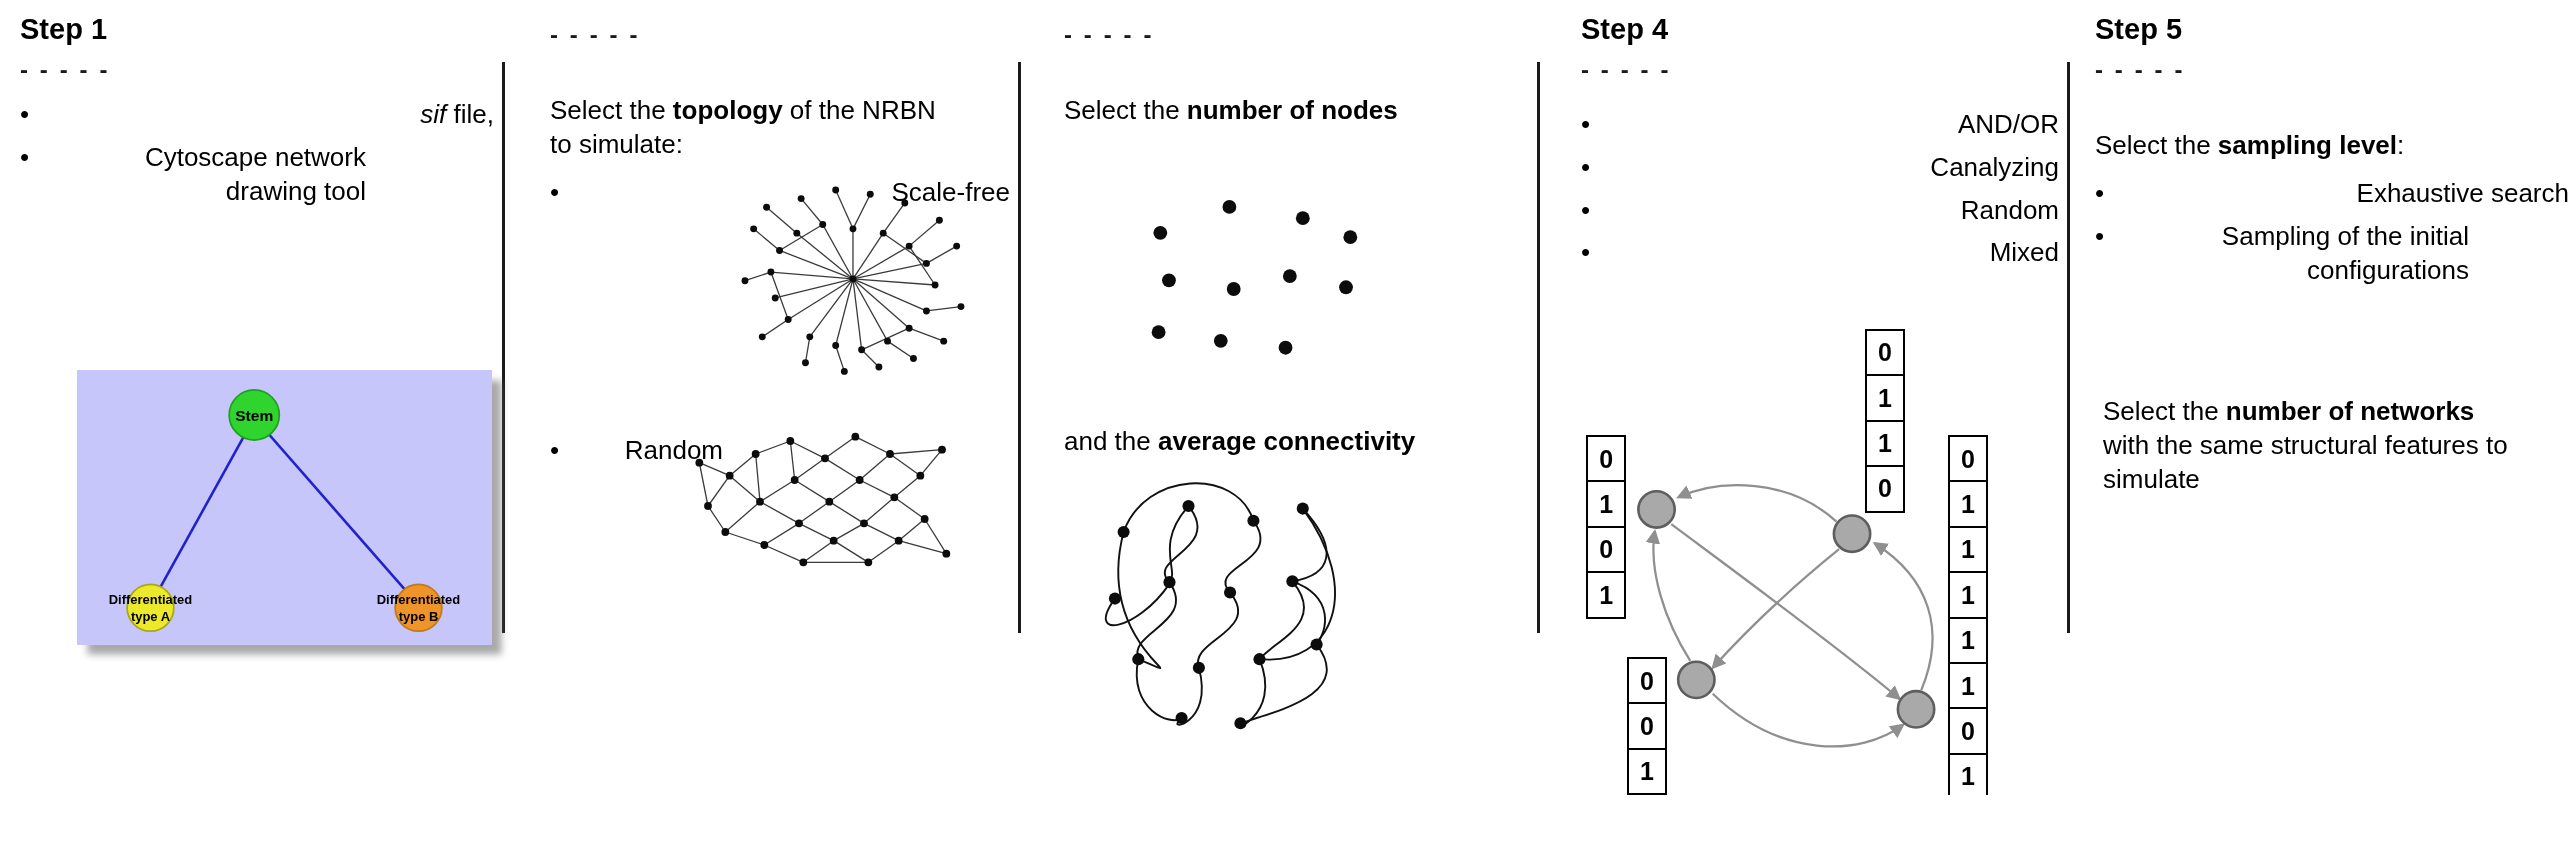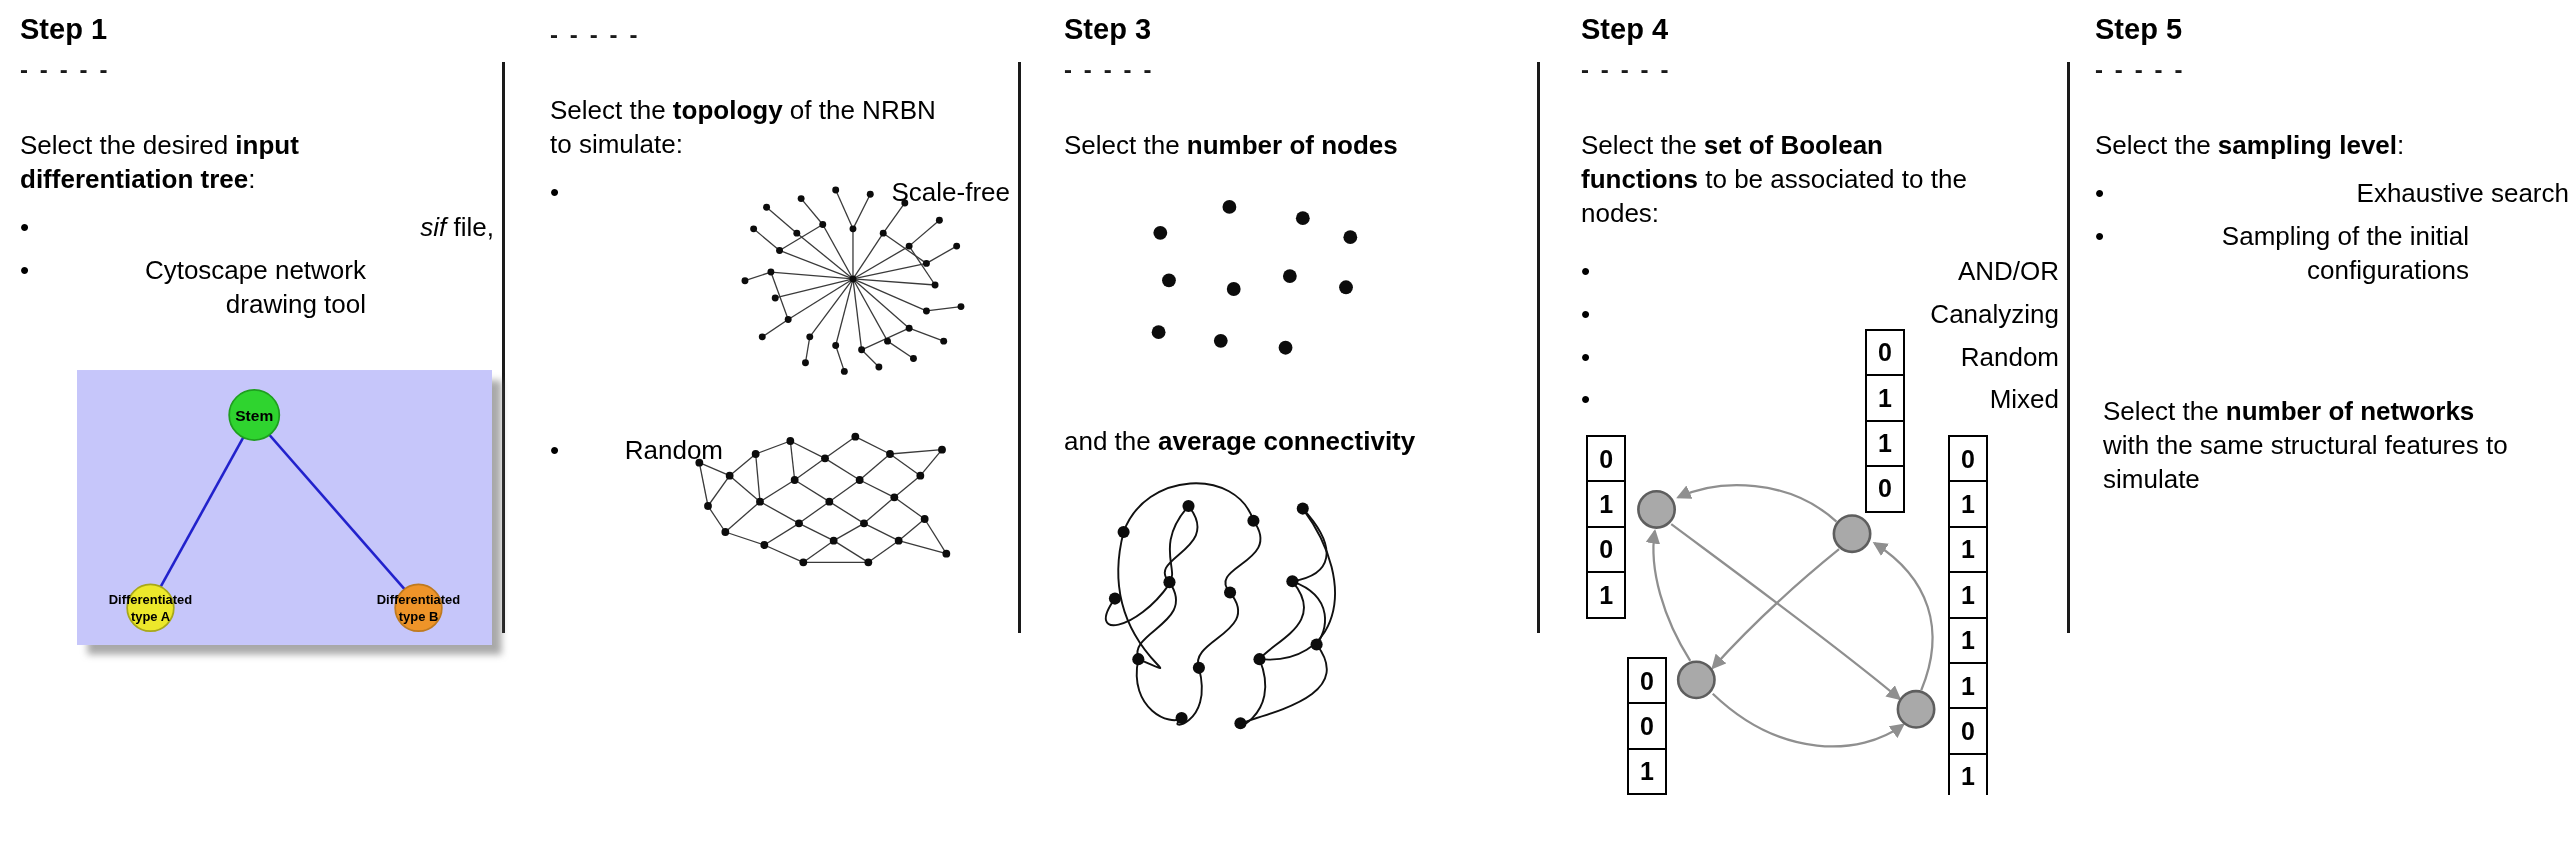--- a/index.html
+++ b/index.html
@@ -40,21 +40,20 @@
 <div class="figure">
 
   <div class="divider" style="left:502px"></div>
   <div class="divider" style="left:1018px"></div>
   <div class="divider" style="left:1537px"></div>
   <div class="divider" style="left:2067px"></div>
 
   <section class="col" style="left:20px;width:474px;height:831px">
     <h2 class="step-title">Step 1</h2>
     <div class="dashes">- - - - -</div>
-    <p class="intro" style="width:372px"><span>Select the desired </span><span class="bold">input differentiation tree</span><span>:</span></p>
     <div class="bullets">
       <div class="bullet">
         <span class="mk">•</span>
         <span class="bt"><span class="italic">sif</span><span> file,</span></span>
       </div>
       <div class="bullet">
         <span class="mk">•</span>
         <span class="bt" style="max-width:303px">Cytoscape network drawing tool</span>
       </div>
     </div>
@@ -228,21 +227,20 @@
         <circle cx="250" cy="160" r="4.5" fill="#0c0c0c"></circle>
         <circle cx="275" cy="85" r="4.5" fill="#0c0c0c"></circle>
         <circle cx="280" cy="135" r="4.5" fill="#0c0c0c"></circle>
         <circle cx="300" cy="55" r="4.5" fill="#0c0c0c"></circle>
         <circle cx="305" cy="175" r="4.5" fill="#0c0c0c"></circle>
         <circle cx="20" cy="70" r="4.5" fill="#0c0c0c"></circle>
       </svg>
   </section>
 
   <section class="col" style="left:1064px;width:466px;height:831px">
-    <h2 class="step-title">Step 3</h2>
     <div class="dashes">- - - - -</div>
     <p class="intro" style="width:424px"><span>Select the </span><span class="bold">number of nodes</span></p>
     <svg id="dots-net" class="abs" style="left:70px;top:182px" width="234" height="190" viewBox="0 0 270 220">
         <circle cx="30" cy="45" r="8" fill="#0c0c0c"></circle>
         <circle cx="110" cy="15" r="8" fill="#0c0c0c"></circle>
         <circle cx="195" cy="28" r="8" fill="#0c0c0c"></circle>
         <circle cx="250" cy="50" r="8" fill="#0c0c0c"></circle>
         <circle cx="40" cy="100" r="8" fill="#0c0c0c"></circle>
         <circle cx="115" cy="110" r="8" fill="#0c0c0c"></circle>
         <circle cx="180" cy="95" r="8" fill="#0c0c0c"></circle>
@@ -282,21 +280,20 @@
         <circle cx="212" cy="222" r="7" fill="#0c0c0c"></circle>
         <circle cx="278" cy="205" r="7" fill="#0c0c0c"></circle>
         <circle cx="122" cy="290" r="7" fill="#0c0c0c"></circle>
         <circle cx="190" cy="296" r="7" fill="#0c0c0c"></circle>
       </svg>
   </section>
 
   <section class="col" style="left:1581px;width:478px;height:831px">
     <h2 class="step-title">Step 4</h2>
     <div class="dashes">- - - - -</div>
-    <p class="intro" style="width:424px"><span>Select the </span><span class="bold">set of Boolean functions</span><span> to be associated to the nodes:</span></p>
     <div class="bullets" style="margin-top:24px">
       <div class="bullet">
         <span class="mk">•</span>
         <span class="bt">AND/OR</span>
       </div>
       <div class="bullet">
         <span class="mk">•</span>
         <span class="bt">Canalyzing</span>
       </div>
       <div class="bullet">

